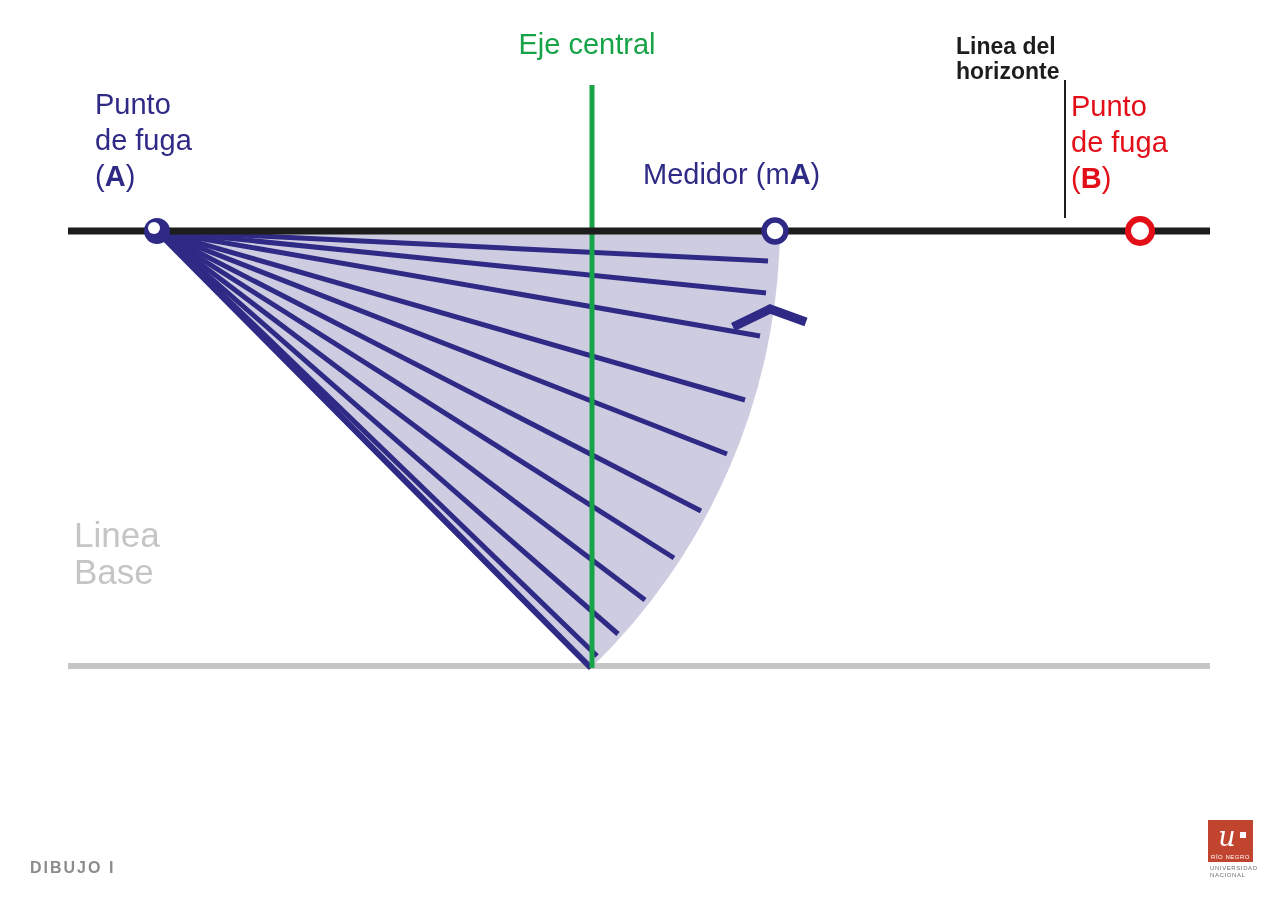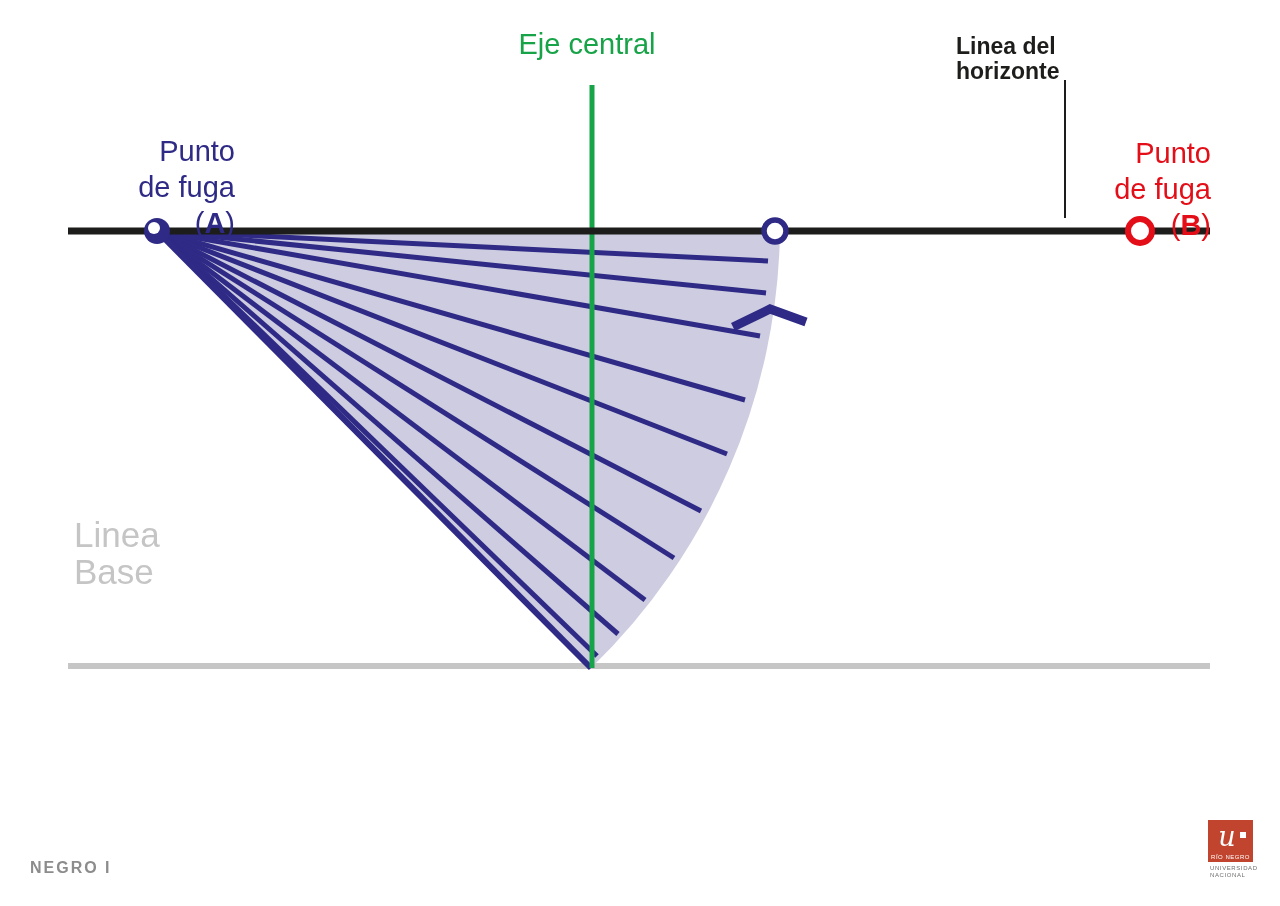--- a/index.html
+++ b/index.html
@@ -9,21 +9,21 @@
   }
   html,body{margin:0;padding:0;background:#ffffff;}
   .canvas{
     position:relative;width:1280px;height:906px;background:#ffffff;overflow:hidden;
     font-family:"Liberation Sans",sans-serif;
   }
   .canvas svg{position:absolute;left:0;top:0;}
   .lbl{position:absolute;white-space:pre-line;}
   .lbl-eje{left:470px;top:28px;width:234px;text-align:center;font-size:29px;color:var(--green);}
   .lbl-horizonte{left:956px;top:34px;font-size:23px;line-height:25px;color:var(--black);font-weight:bold;}
-  .lbl-pf{width:140px;text-align:right;font-size:29px;line-height:36px;margin-top:47px;}
+  .lbl-pf{width:140px;text-align:left;font-size:29px;line-height:36px;}
   .lbl-pf-a{left:95px;top:86px;color:var(--navy);}
   .lbl-pf-b{left:1071px;top:88px;color:var(--red);}
   .lbl-medidor{left:643px;top:158px;font-size:29px;color:var(--navy);}
   .lbl-base{left:74px;top:516px;font-size:35px;line-height:37px;color:var(--gray-text);}
   .lbl-dibujo{left:30px;top:859px;font-size:16px;font-weight:bold;letter-spacing:2px;color:var(--footer-gray);}
   .b{font-weight:bold;}
   
   .logo{position:absolute;left:1208px;top:820px;width:45px;text-align:center;}
   .logo-square{position:relative;width:45px;height:42px;background:var(--logo-red);}
   .logo-glyph{
@@ -91,25 +91,26 @@
 
   <div class="lbl lbl-eje">Eje central</div>
 
   <div class="lbl lbl-horizonte">Linea del
 horizonte</div>
 
   <div class="lbl lbl-pf lbl-pf-a"><span>Punto</span><br><span>de fuga</span><br><span>(</span><span class="b">A</span><span>)</span></div>
 
   <div class="lbl lbl-pf lbl-pf-b"><span>Punto</span><br><span>de fuga</span><br><span>(</span><span class="b">B</span><span>)</span></div>
 
+  <div class="lbl lbl-medidor"><span>Medidor (m</span><span class="b">A</span><span>)</span></div>
 
   <div class="lbl lbl-base">Linea
 Base</div>
 
-  <div class="lbl lbl-dibujo">NEGRO I</div>
+  <div class="lbl lbl-dibujo">DIBUJO I</div>
 
   <div class="logo">
     <div class="logo-square">
       <span class="logo-glyph">u</span>
       <span class="logo-dot"></span>
       <span class="logo-rio">RÍO NEGRO</span>
     </div>
     <div class="logo-uni">UNIVERSIDAD
 NACIONAL</div>
   </div>

